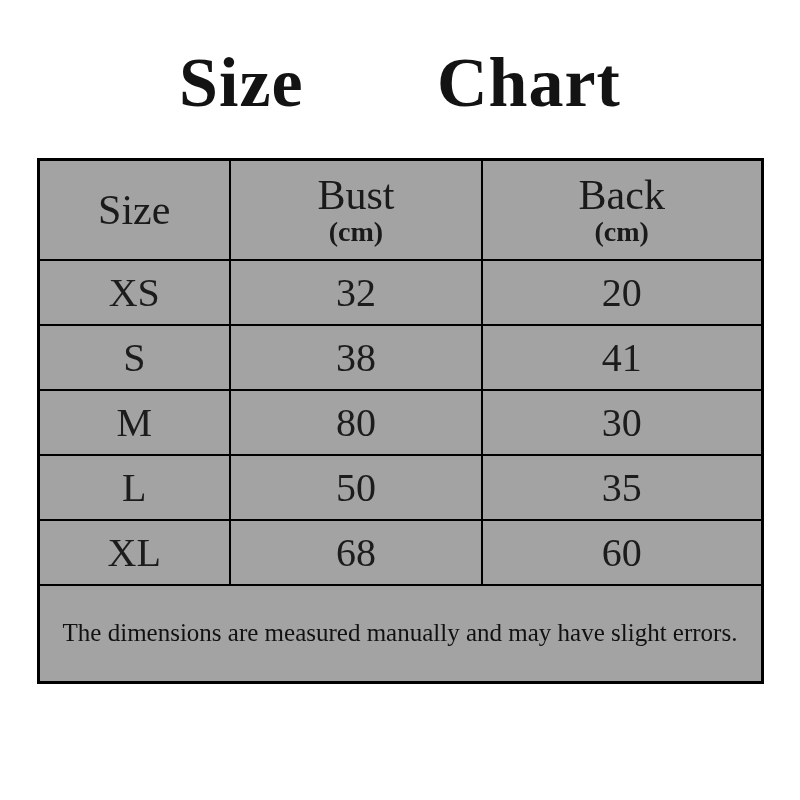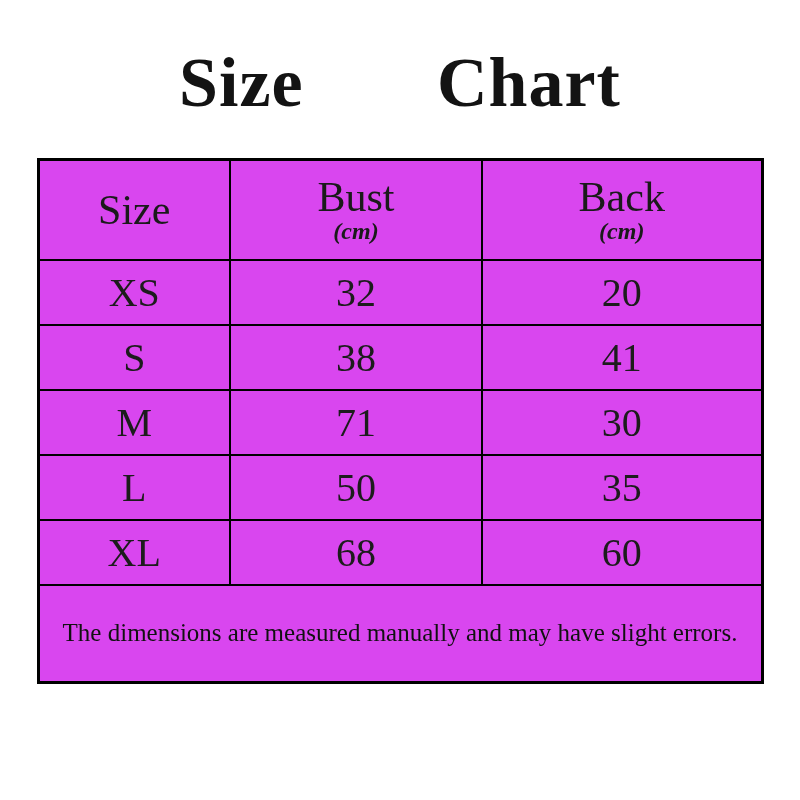--- a/index.html
+++ b/index.html
@@ -30,40 +30,39 @@
     table-layout: fixed;
   }
   table.size-table, table.size-table th, table.size-table td {
     border: 2px solid #000000;
   }
   table.size-table { border-width: 3px; }
   th, td {
     text-align: center;
     vertical-align: middle;
     padding: 0;
-    background: #d946ef;
+    background: #a3a3a3;
   }
   col.col-size { width: 192px; }
   col.col-bust { width: 252px; }
   col.col-back { width: 280px; }
   thead th {
     height: 100px;
     font-weight: normal;
   }
   .col-label {
     font-size: 42px;
     line-height: 1.05;
     color: #1a1a1a;
   }
   .col-unit {
-    font-size: 24px;
+    font-size: 28px;
     font-weight: bold;
     line-height: 1.05;
     color: #1a1a1a;
-    font-style: italic;
   }
   tbody td {
     height: 65px;
     font-size: 40px;
     color: #1c1c1c;
   }
   td.note-cell {
     height: 98px;
     font-size: 25px;
     color: #111111;
@@ -102,21 +101,21 @@
       <td>32</td>
       <td>20</td>
     </tr>
     <tr>
       <td>S</td>
       <td>38</td>
       <td>41</td>
     </tr>
     <tr>
       <td>M</td>
-      <td>71</td>
+      <td>80</td>
       <td>30</td>
     </tr>
     <tr>
       <td>L</td>
       <td>50</td>
       <td>35</td>
     </tr>
     <tr>
       <td>XL</td>
       <td>68</td>

